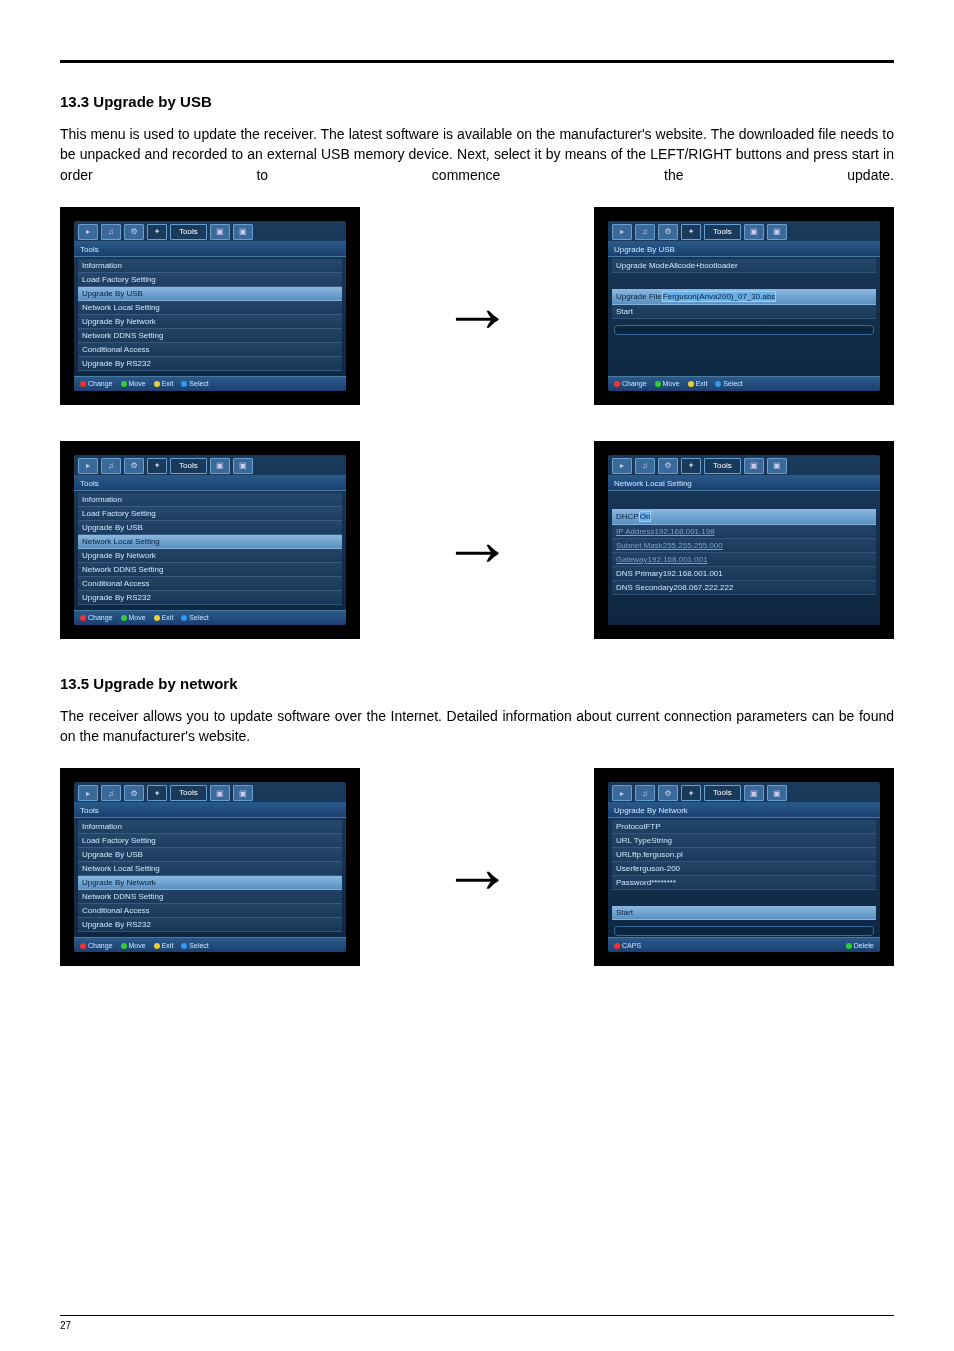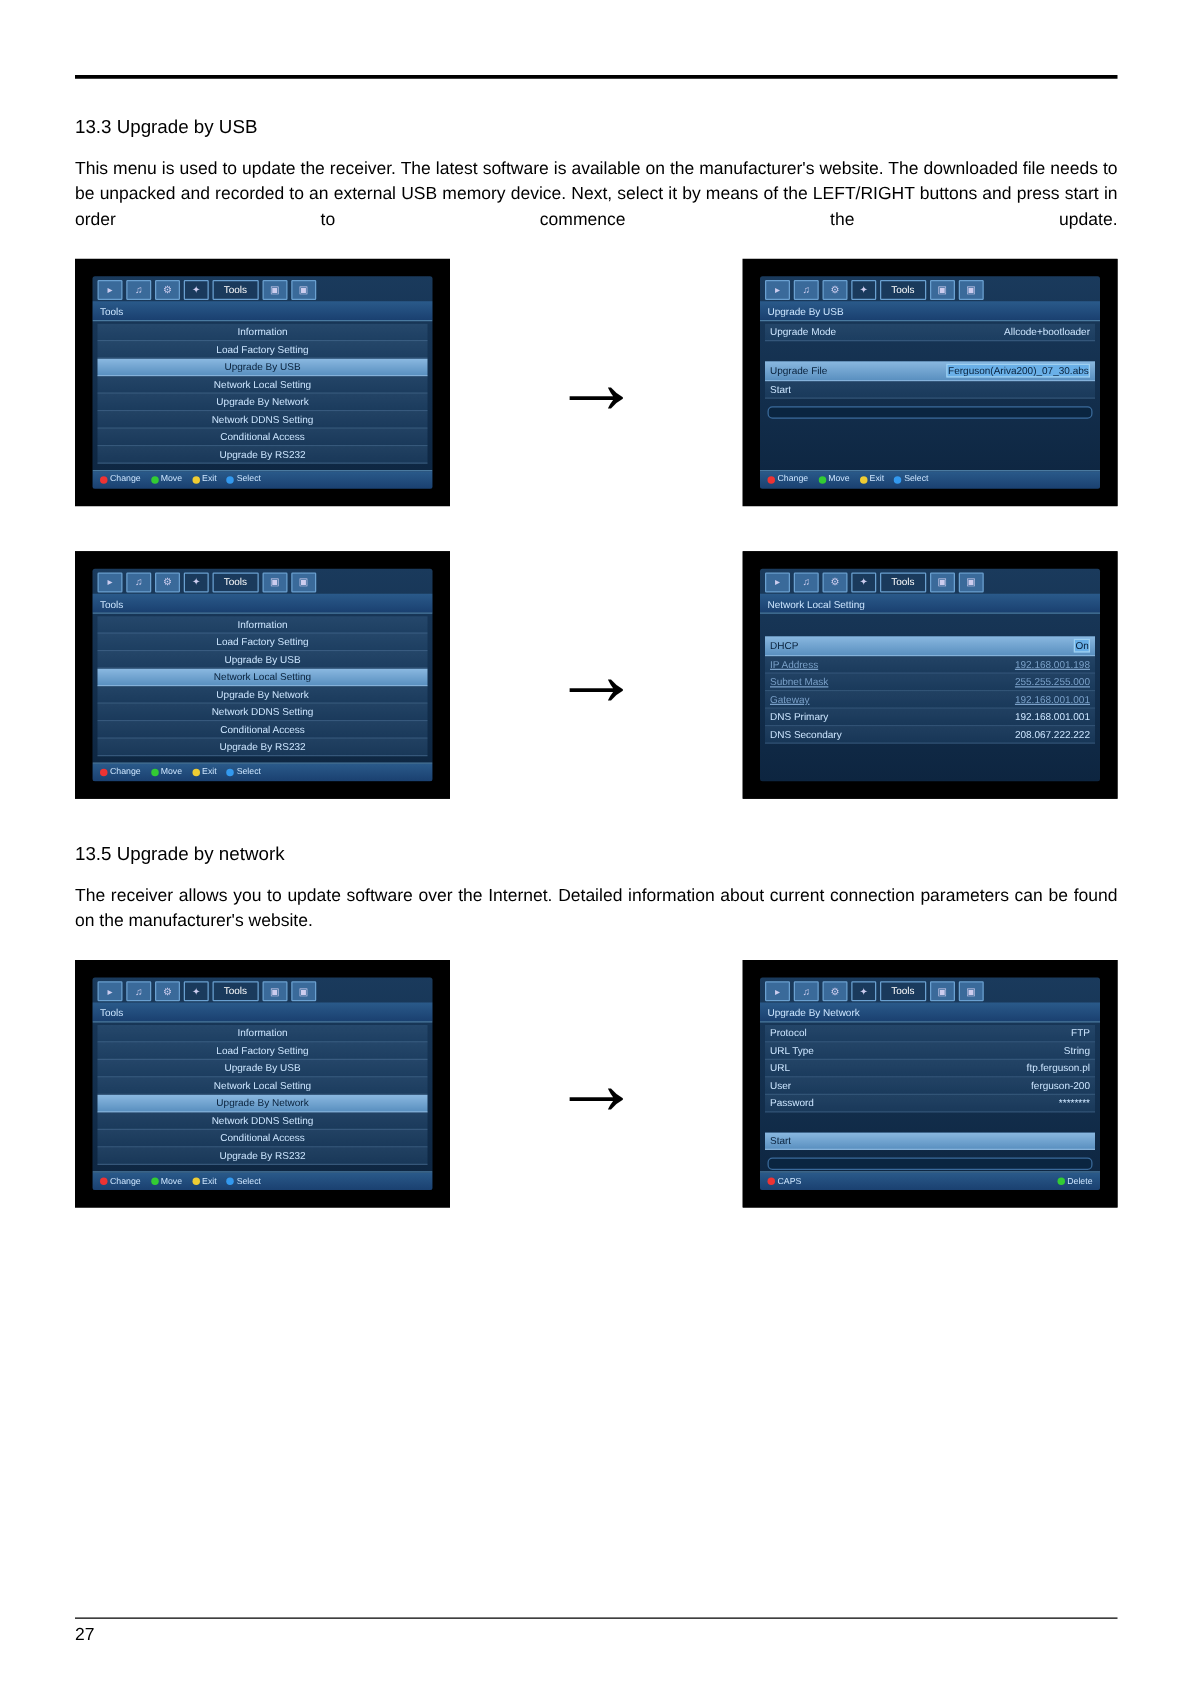--- a/index.html
+++ b/index.html
@@ -14,21 +14,21 @@
   .page {
     position: relative;
     min-height: 1271px;
   }
   hr.top-rule {
     border: none;
     border-top: 3px solid #000;
     margin: 20px 0 30px 0;
   }
   .section-heading {
-    font-weight: normal;
+    font-weight: bold;
     font-size: 15px;
     margin: 0 0 14px 0;
   }
   .body-text {
     text-align: justify;
     line-height: 1.45;
     margin: 0 0 22px 0;
   }
   .body-text.justify-last {
     text-align-last: justify;
@@ -95,24 +95,23 @@
     padding: 4px 6px 2px 6px;
     background: linear-gradient(180deg, #2a5a8a 0%, #1a4070 100%);
     border-bottom: 1px solid #4a7aa0;
   }
   .menu-list {
     padding: 2px 4px;
   }
   .menu-item {
     color: #cde6ff;
     font-size: 8px;
-    padding: 2px 17px;
+    padding: 2px 4px;
     border-bottom: 1px solid rgba(120,160,200,.25);
     background: linear-gradient(180deg, rgba(60,100,140,.4) 0%, rgba(40,80,120,.4) 100%);
-    text-align: center;
   }
   .menu-item.hl {
     background: linear-gradient(180deg, #8ab8e0 0%, #5a90c0 100%);
     color: #08203a;
   }
   .footer-bar {
     position: absolute;
     bottom: 0;
     left: 0;
     right: 0;
@@ -143,21 +142,20 @@
   .big-arrow {
     font-size: 72px;
     line-height: 1;
     font-family: Arial, sans-serif;
   }
   .kv-list {
     padding: 2px 4px;
   }
   .kv {
     display: flex;
-    justify-content: space-between;
     align-items: center;
     font-size: 8px;
     padding: 2px 4px;
     color: #cde6ff;
     border-bottom: 1px solid rgba(120,160,200,.2);
     background: linear-gradient(180deg, rgba(60,100,140,.35) 0%, rgba(40,80,120,.35) 100%);
   }
   .kv.hl {
     background: linear-gradient(180deg, #8ab8e0 0%, #5a90c0 100%);
     color: #08203a;
@@ -174,26 +172,26 @@
   .progress {
     margin: 4px 6px;
     height: 8px;
     background: linear-gradient(180deg, #0a2540 0%, #0a2540 100%);
     border: 1px solid #3a6a9a;
     border-radius: 4px;
     position: relative;
   }
   .page-num {
     position: absolute;
-    bottom: 16px;
+    bottom: 0;
     left: 0;
     border-top: 1px solid #000;
     width: 100%;
     padding-top: 4px;
-    font-size: 14px;
+    font-size: 10px;
   }
 </style>
 </head>
 <body>
 
 <div class="page">
   <hr class="top-rule">
 
   <p class="section-heading">13.3 Upgrade by USB</p>
   <p class="body-text justify-last">This menu is used to update the receiver. The latest software is available on the manufacturer's website. The downloaded file needs to be unpacked and recorded to an external USB memory device. Next, select it by means of the LEFT/RIGHT buttons and press start in order to commence the update.</p>

